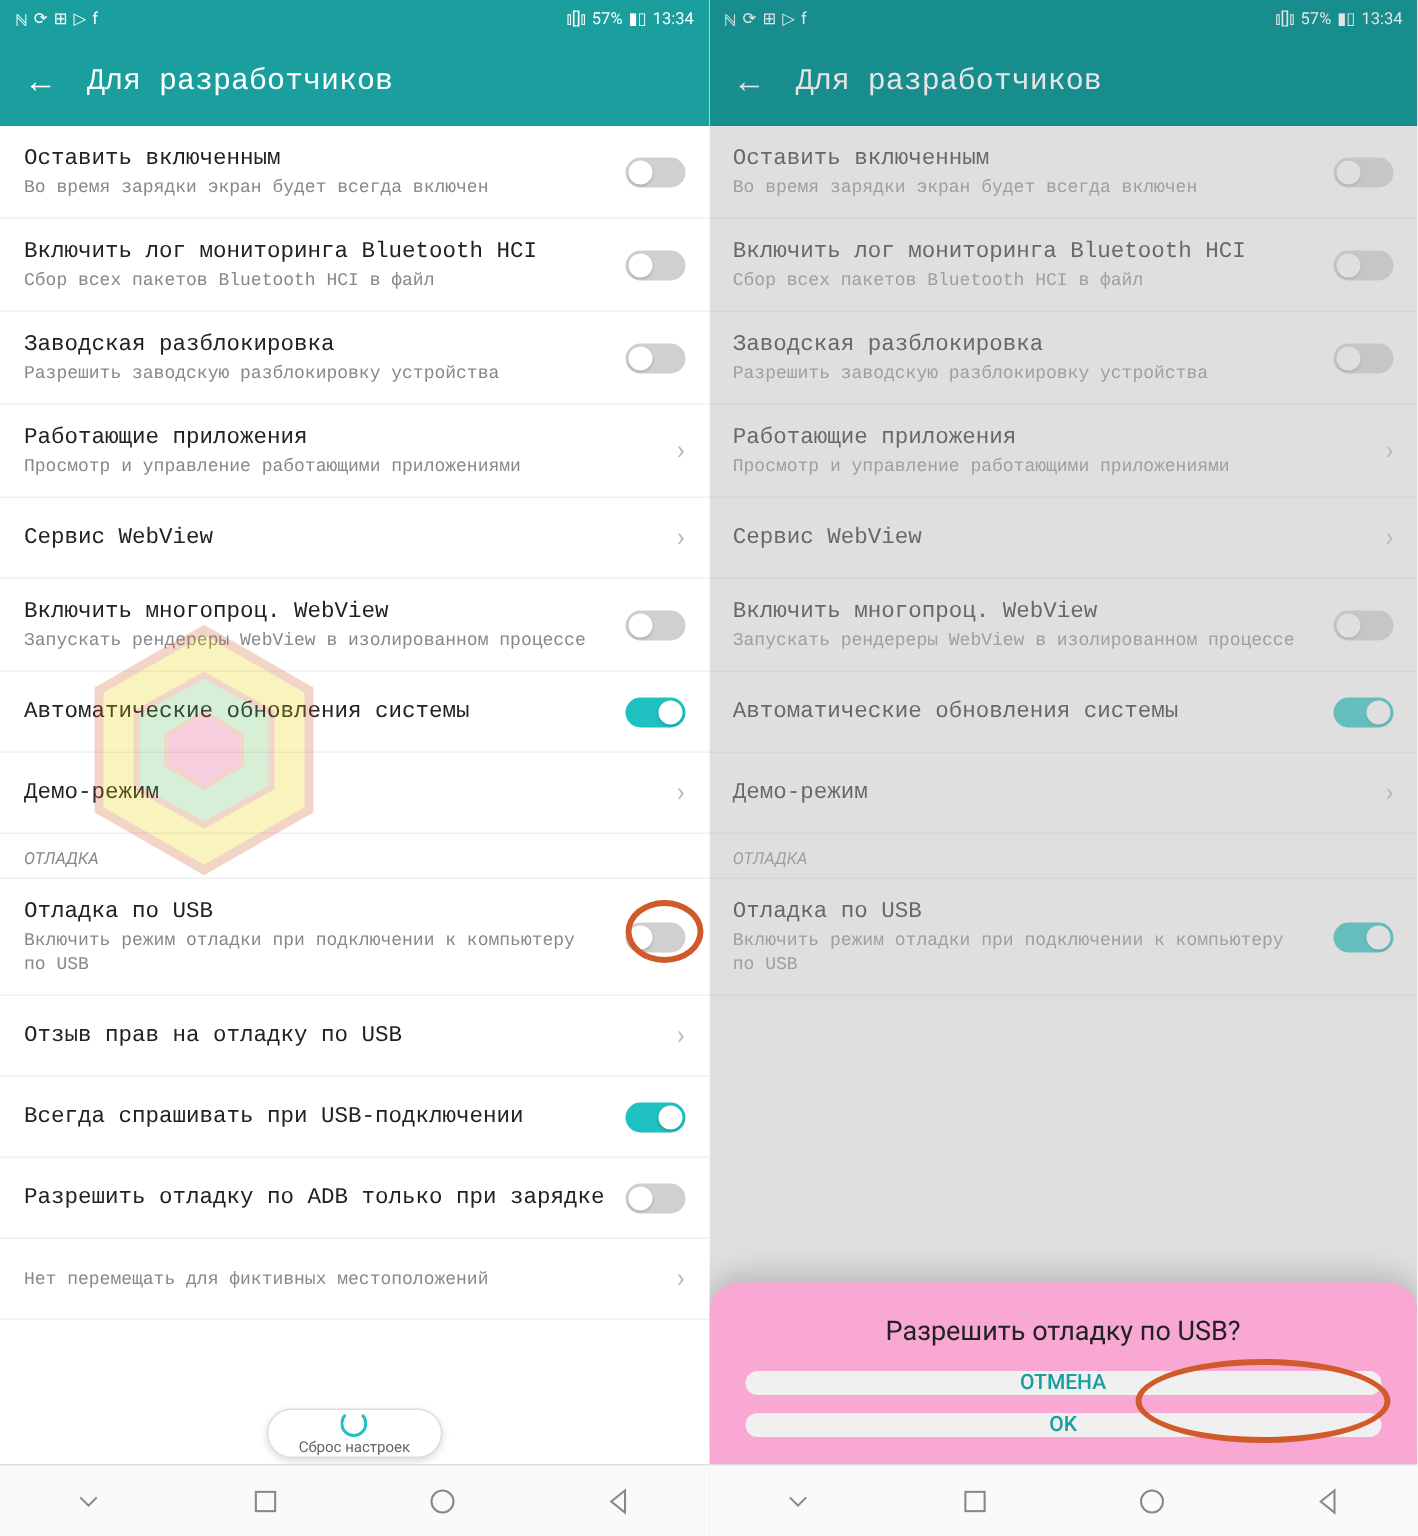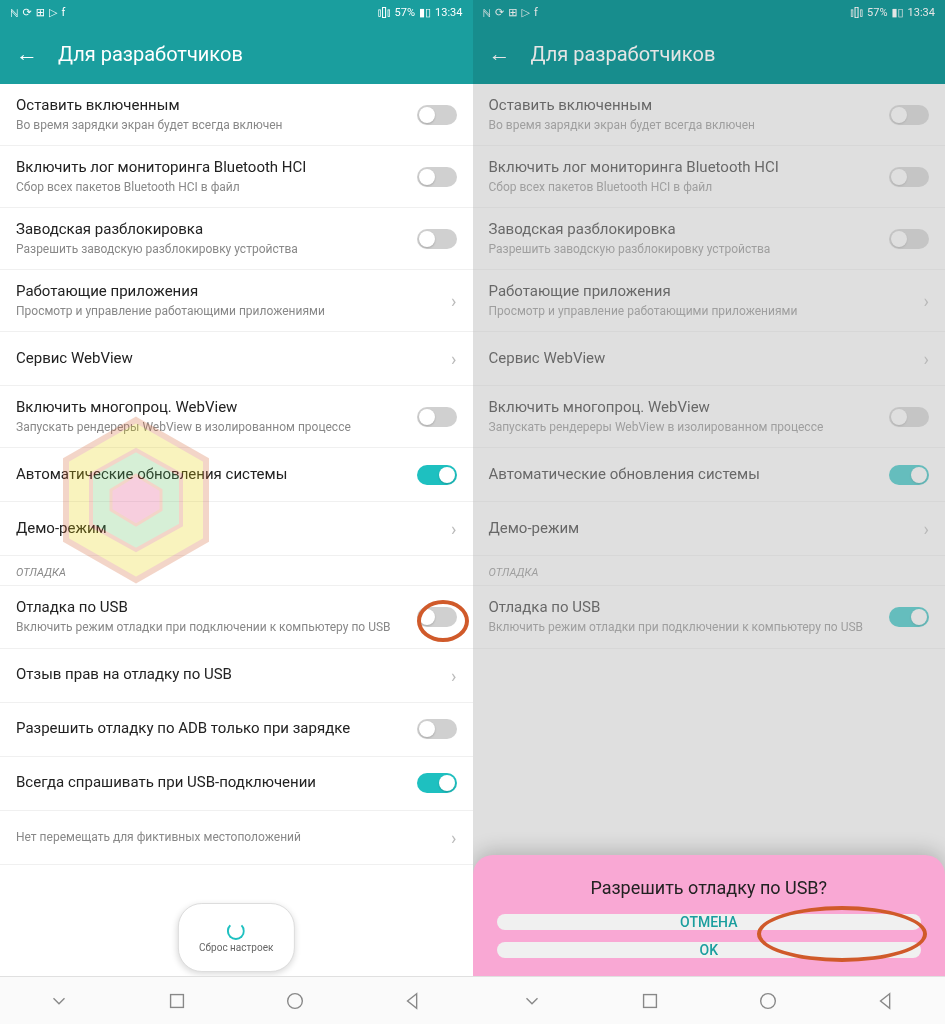--- a/index.html
+++ b/index.html
@@ -36,37 +36,37 @@
 .header {
   height: 60px;
   background: #1a9e9e;
   color: #fff;
   display: flex;
   align-items: center;
   padding: 0 16px;
   gap: 20px;
 }
 .header .back { font-size: 22px; cursor: pointer; }
-.header .title { font-size: 20px; font-weight: 400; }
+.header .title { font-size: 20px; font-weight: 400; font-family: Liberation Mono, monospace; }
 
 .content {
   background: #fff;
   overflow-y: auto;
   height: calc(1024px - 24px - 60px - 48px);
 }
 
 .setting-row {
   padding: 12px 16px 12px 16px;
   border-bottom: 1px solid #f0f0f0;
   display: flex;
   align-items: center;
   justify-content: space-between;
   min-height: 54px;
 }
-.setting-text { flex: 1; padding-right: 12px; }
+.setting-text { flex: 1; padding-right: 12px; font-family: Liberation Mono, monospace; }
 .setting-title { font-size: 15px; color: #222; line-height: 1.3; }
 .setting-sub { font-size: 12px; color: #888; line-height: 1.3; margin-top: 2px; }
 
 .toggle {
   width: 40px;
   height: 20px;
   border-radius: 10px;
   background: #d0d0d0;
   position: relative;
   flex-shrink: 0;
@@ -120,21 +120,21 @@
 .circle-highlight.c2 { width: 170px; height: 56px; }
 
 .reset-pill {
   position: absolute;
   bottom: 52px;
   left: 50%;
   transform: translateX(-50%);
   background: #fff;
   border: 1px solid #ddd;
   border-radius: 24px;
-  padding: 18px 20px;
+  padding: 0 20px;
   display: flex;
   flex-direction: column;
   align-items: center;
   box-shadow: 0 2px 6px rgba(0,0,0,0.15);
   font-size: 10px;
   color: #666;
 }
 .reset-pill .spinner {
   width: 18px;
   height: 18px;
@@ -291,29 +291,29 @@
       <div class="circle-highlight c1" style="right:4px; top:14px;"></div>
     </div>
     <div class="setting-row">
       <div class="setting-text">
         <div class="setting-title">Отзыв прав на отладку по USB</div>
       </div>
       <span class="chevron">›</span>
     </div>
     <div class="setting-row">
       <div class="setting-text">
+        <div class="setting-title">Всегда спрашивать при USB-подключении</div>
+      </div>
+      <div class="toggle on"></div>
+    </div>
+    <div class="setting-row">
+      <div class="setting-text">
         <div class="setting-title">Разрешить отладку по ADB только при зарядке</div>
       </div>
       <div class="toggle"></div>
-    </div>
-    <div class="setting-row">
-      <div class="setting-text">
-        <div class="setting-title">Всегда спрашивать при USB-подключении</div>
-      </div>
-      <div class="toggle on"></div>
     </div>
     <div class="setting-row">
       <div class="setting-text">
         <div class="setting-sub">Нет перемещать для фиктивных местоположений</div>
       </div>
       <span class="chevron">›</span>
     </div>
   </div>
 
   <div class="reset-pill">

